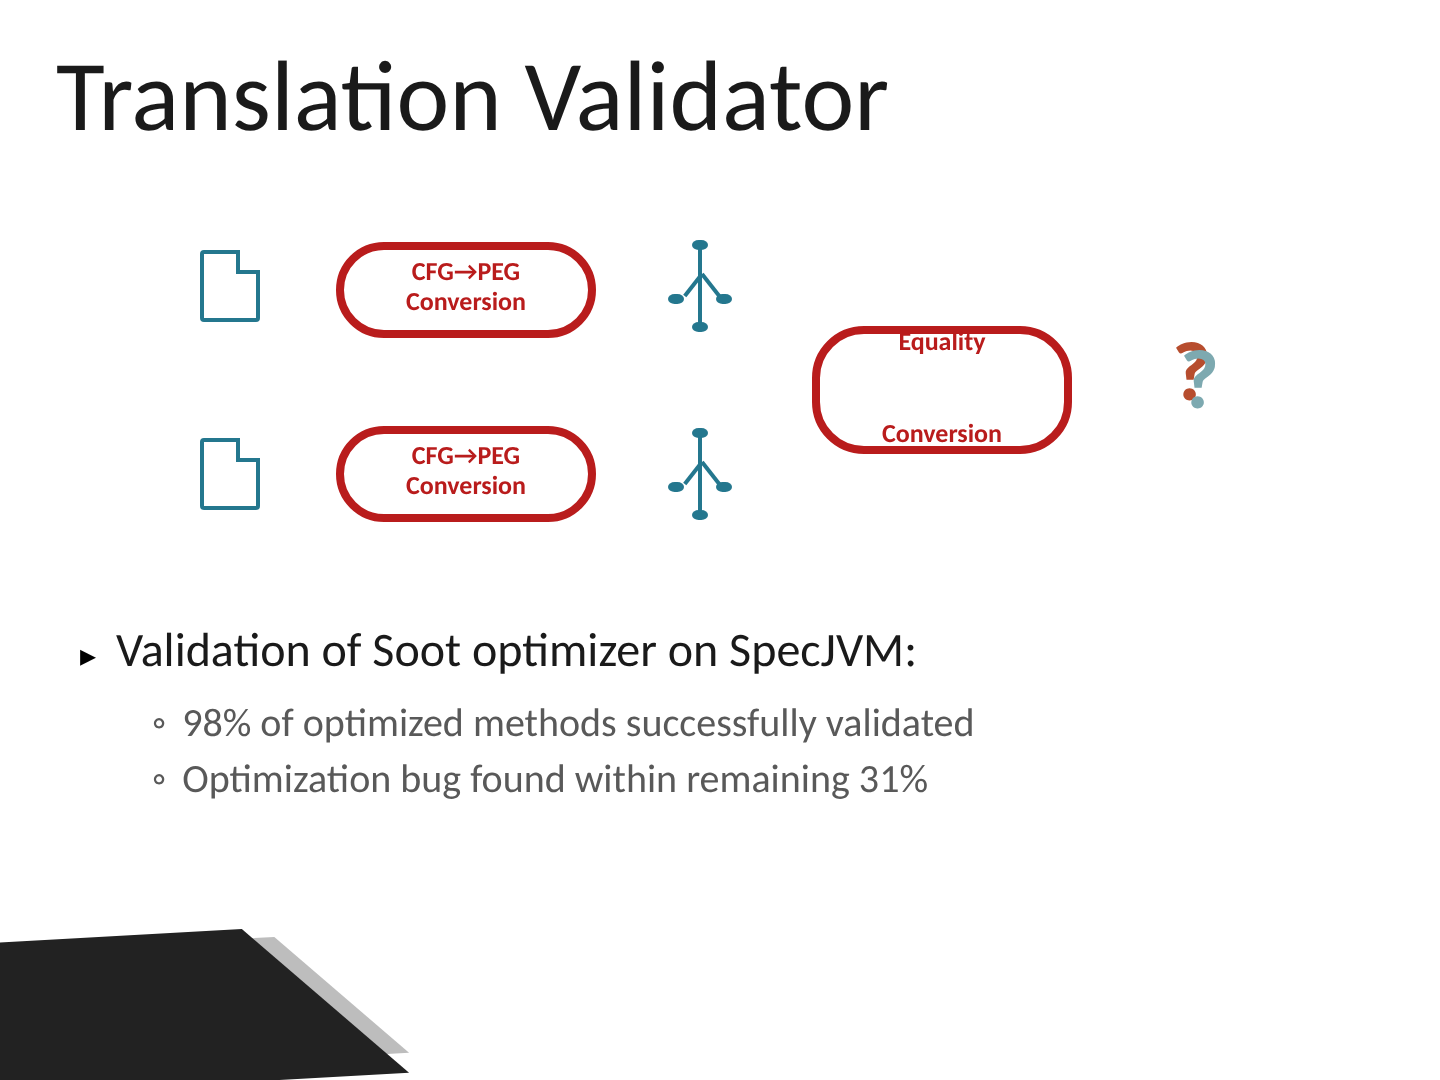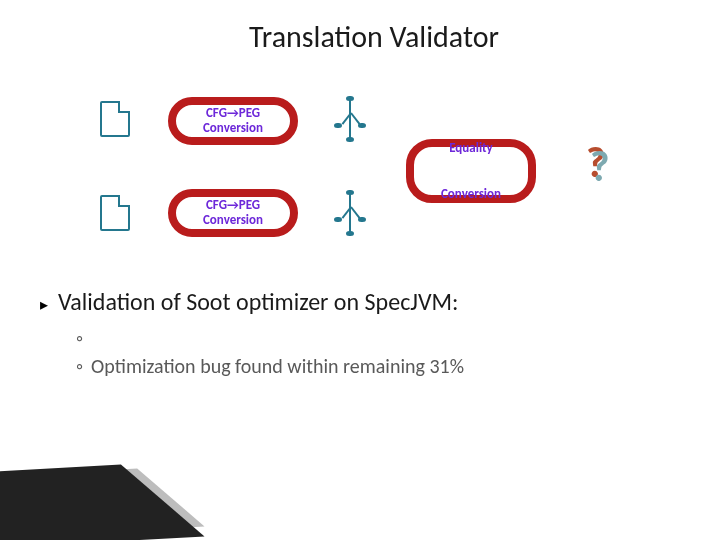--- a/index.html
+++ b/index.html
@@ -6,25 +6,24 @@
   body {
     width: 720px;
     height: 540px;
     background: #fff;
     font-family: "Segoe UI", Calibri, Arial, sans-serif;
     color: #000;
     position: relative;
     overflow: hidden;
   }
   .title {
-    font-size: 30px;
+    font-size: 50px;
     font-weight: 400;
     padding: 18px 0 0 28px;
     color: #1a1a1a;
-    text-align: center;
   }
   .diagram {
     position: relative;
     margin: 40px 0 0 0;
     height: 180px;
   }
   
   .page-icon {
     position: absolute;
     width: 30px;
@@ -74,29 +73,29 @@
   .tree-icon .l1 { top: -3px; left: 10px; }
   .tree-icon .l2 { top: 24px; left: -2px; }
   .tree-icon .l3 { top: 24px; left: 22px; }
   .tree-icon .l4 { bottom: -3px; left: 10px; }
   
   .pill {
     position: absolute;
     width: 130px;
     height: 48px;
     background: #fff;
-    border: 8px solid #b91c1c;
+    border: 4px solid #b91c1c;
     border-radius: 26px;
     display: flex;
     flex-direction: column;
     align-items: center;
     justify-content: center;
     font-size: 13px;
     font-weight: 700;
-    color: #6d28d9;
+    color: #b91c1c;
     line-height: 1.15;
     text-align: center;
   }
   .pill.wide {
     width: 130px;
     height: 64px;
     gap: 31px;
   }
   
   .question-icon {
@@ -218,20 +217,21 @@
 </div>
 
 <div class="body">
   <div class="main-bullet">
     <span class="marker">▸</span>
     <span>Validation of Soot optimizer on SpecJVM:</span>
   </div>
   <div class="sub-bullets">
     <div class="sub-bullet">
       <span class="marker">◦</span>
+      <span>98% of optimized methods successfully validated</span>
     </div>
     <div class="sub-bullet">
       <span class="marker">◦</span>
       <span>Optimization bug found within remaining 31%</span>
     </div>
   </div>
 </div>
 
 <div class="wedge2"></div>
 <div class="wedge1"></div>

